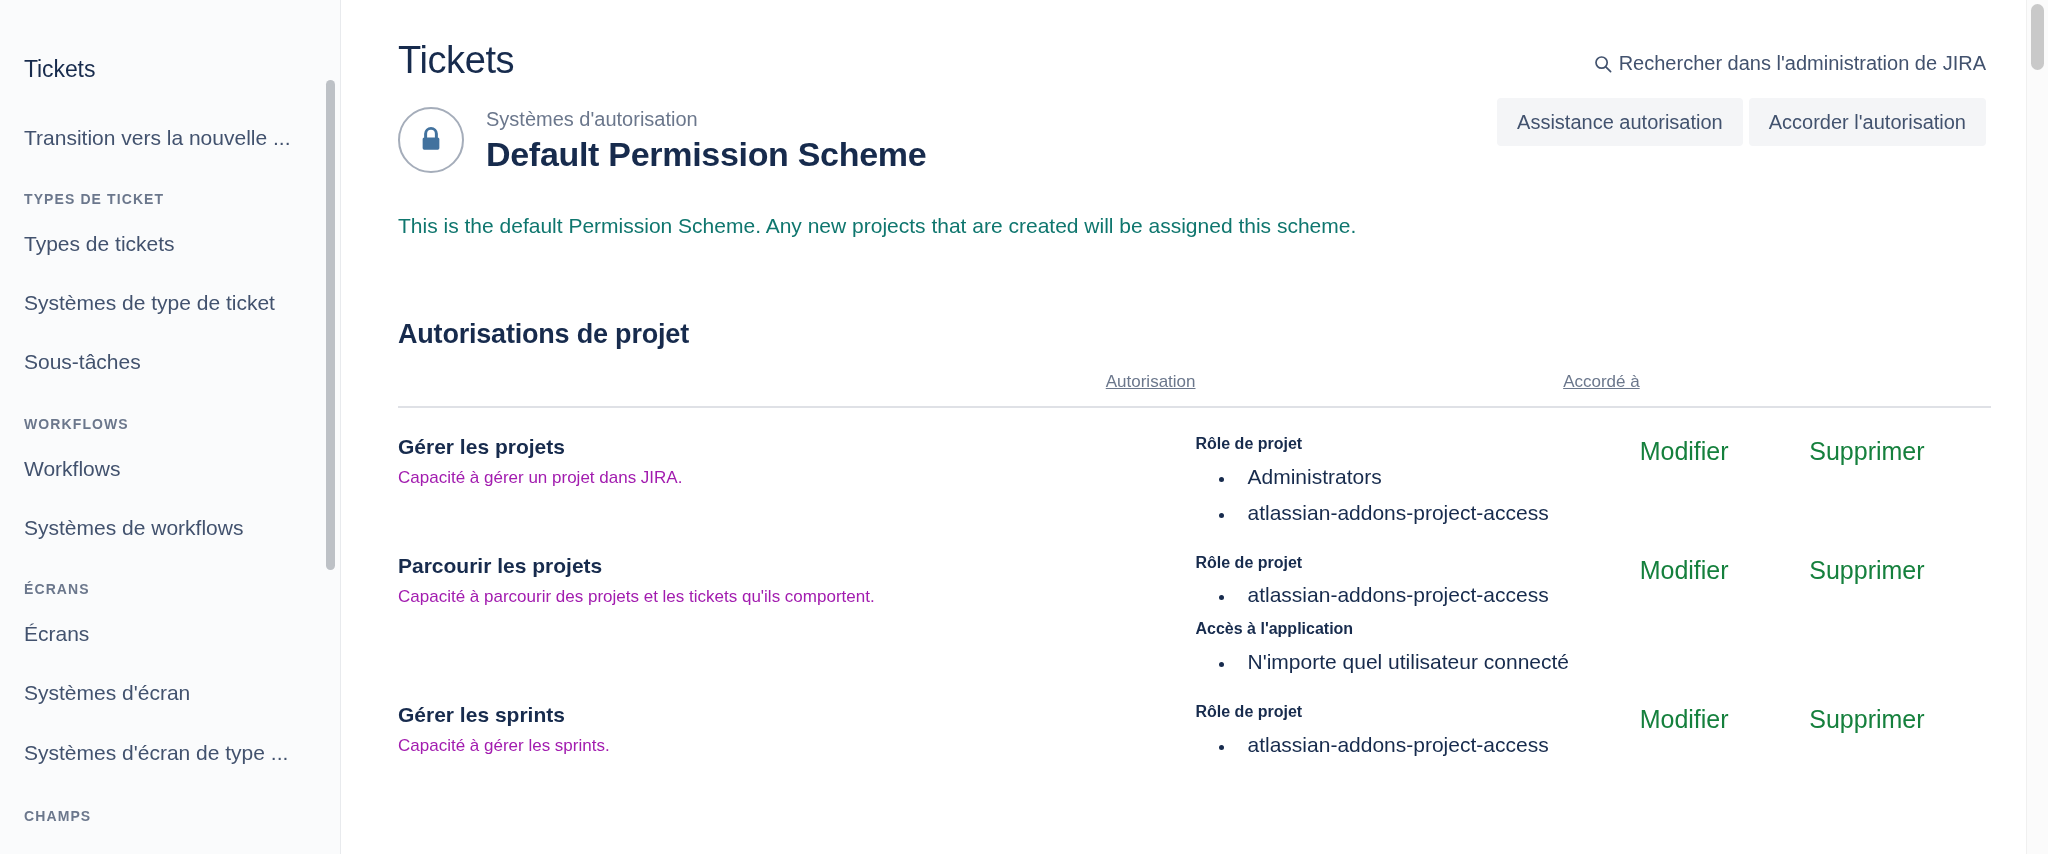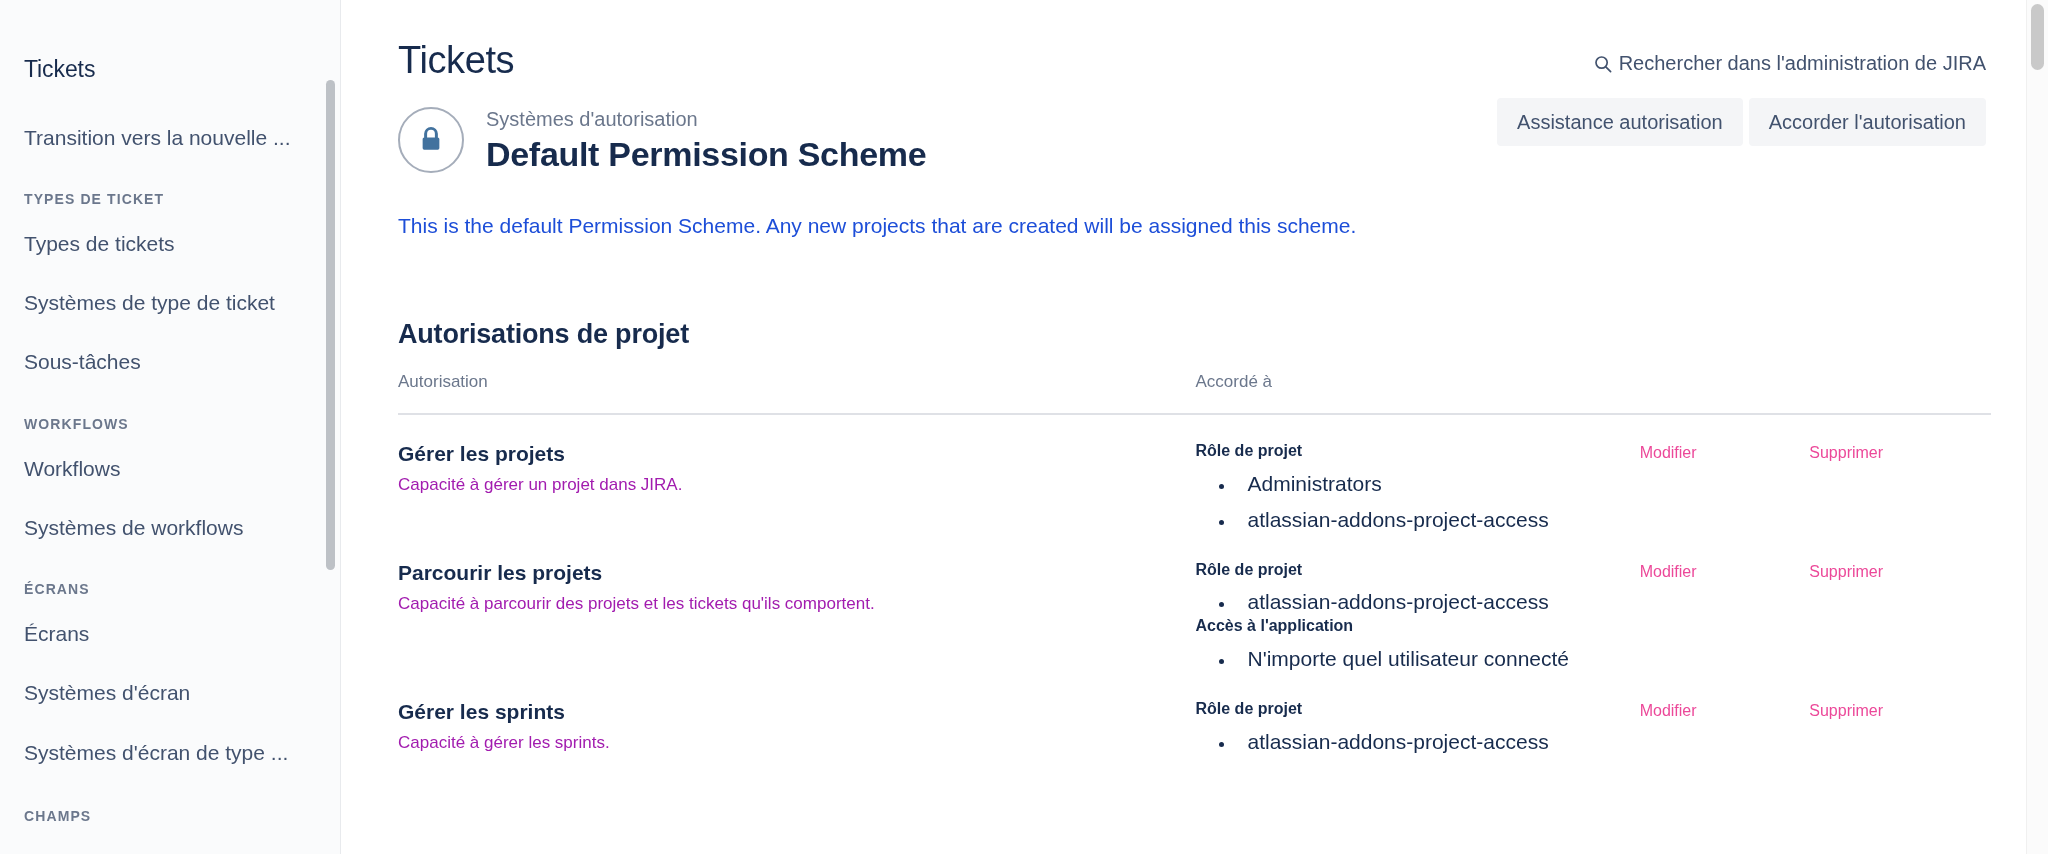--- a/index.html
+++ b/index.html
@@ -174,21 +174,21 @@
     line-height: 1.1;
     cursor: pointer;
     white-space: nowrap;
   }
 
   .intro {
     padding: 38px 57px 0 57px;
   }
   .intro-text {
     font-size: 21px;
-    color: #1d4ed8;
+    color: #0f766e;
     line-height: 1.35;
   }
   .intro-link {
     display: inline-block;
     margin-top: 12px;
     margin-left: 11px;
     font-size: 21px;
     color: #0052cc;
     text-decoration: none;
     cursor: pointer;
@@ -203,27 +203,28 @@
   }
 
   
   .perm-table {
     width: calc(100% - 114px);
     margin: 22px 57px 0 57px;
     border-collapse: collapse;
     table-layout: fixed;
   }
   .perm-table thead th {
-    text-align: left;
+    text-align: right;
     font-size: 17px;
     font-weight: 400;
     color: #6b778c;
-    padding: 0 0 21px 0;
+    padding: 0 0 14px 0;
     border-bottom: 2px solid #dfe1e6;
     vertical-align: bottom;
+    text-decoration: underline;
   }
   .col-perm  { width: 790px; }
   .col-grant { width: 440px; }
   .col-edit  { width: 168px; }
   .col-del   { width: 180px; }
 
   .perm-table tbody td {
     vertical-align: top;
     padding: 26px 0 0 0;
   }
@@ -232,43 +233,43 @@
     font-weight: bold;
     color: #172b4d;
     line-height: 1.25;
   }
   .perm-desc {
     font-size: 17px;
     color: #a21caf;
     line-height: 1.3;
     margin-top: 7px;
   }
-  .grant-group + .grant-group { margin-top: 0; }
+  .grant-group + .grant-group { margin-top: 10px; }
   .grant-type {
     font-size: 16px;
     font-weight: bold;
     color: #172b4d;
     line-height: 1.3;
   }
   .grant-list {
     margin: 0;
     padding: 0 0 0 40px;
     list-style: disc;
   }
   .grant-list li {
     font-size: 21px;
     color: #172b4d;
     line-height: 1.28;
     margin-top: 9px;
     padding-left: 12px;
   }
   .grant-list li::marker { font-size: 18px; }
   .row-link {
-    font-size: 16px;
-    color: #ec4899;
+    font-size: 25px;
+    color: #15803d;
     text-decoration: none;
     cursor: pointer;
     line-height: 1.25;
     display: inline-block;
     padding-top: 2px;
     text-align: right;
   }
 
   
   .page-scroll-track {

